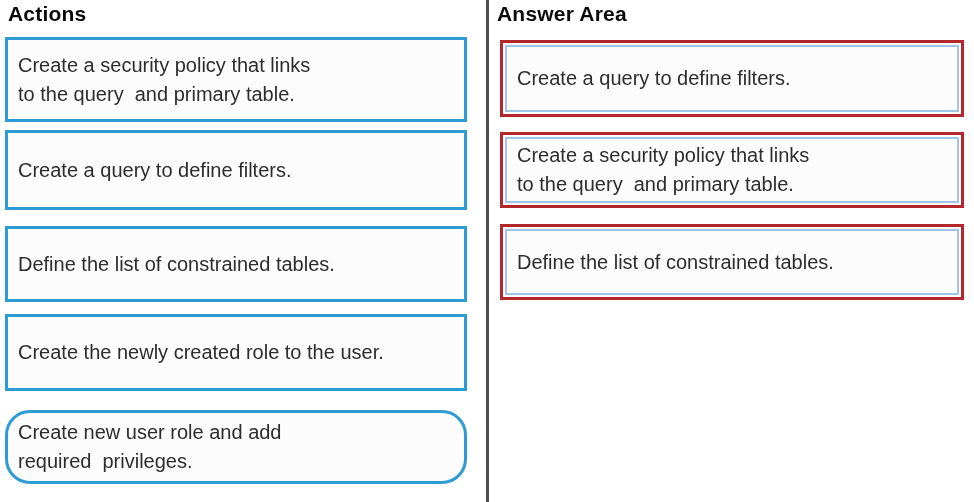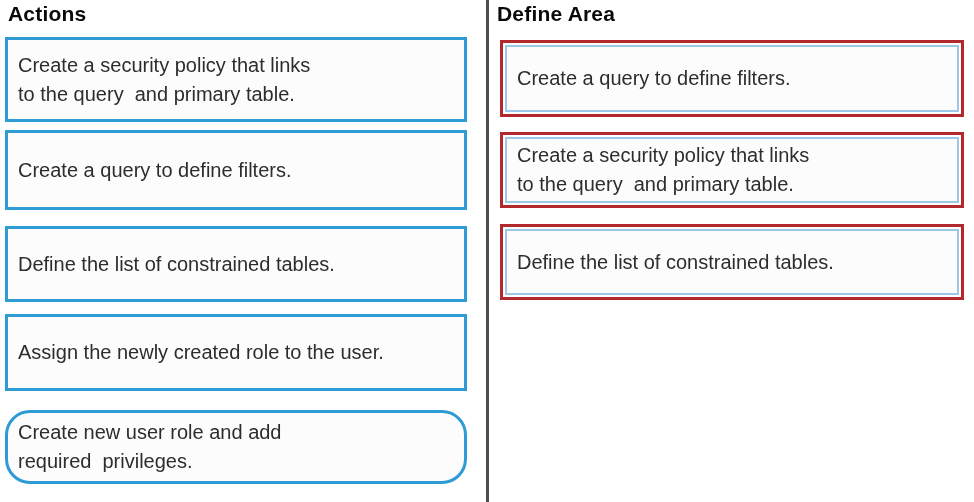--- a/index.html
+++ b/index.html
@@ -84,31 +84,31 @@
 
   <div class="action-box" style="top:130px;height:80px;">
     <span class="box-label">Create a query to define filters.</span>
   </div>
 
   <div class="action-box" style="top:226px;height:76px;">
     <span class="box-label">Define the list of constrained tables.</span>
   </div>
 
   <div class="action-box" style="top:314px;height:77px;">
-    <span class="box-label">Assign the newly created role to the user.</span>
+    <span class="box-label">Create the newly created role to the user.</span>
   </div>
 
   <div class="action-box" style="top:410px;height:74px;border-radius:25px;">
     <span class="box-label">Create new user role and add
 required  privileges.</span>
   </div>
 
   <div class="divider" style="left:486px;"></div>
 
-  <h2 class="col-title" style="left:497px;">Define Area</h2>
+  <h2 class="col-title" style="left:497px;">Answer Area</h2>
 
   <div class="answer-box" style="top:40px;height:77px;">
     <div class="answer-inner">
       <span class="box-label">Create a query to define filters.</span>
     </div>
   </div>
 
   <div class="answer-box" style="top:132px;height:76px;">
     <div class="answer-inner">
       <span class="box-label">Create a security policy that links

